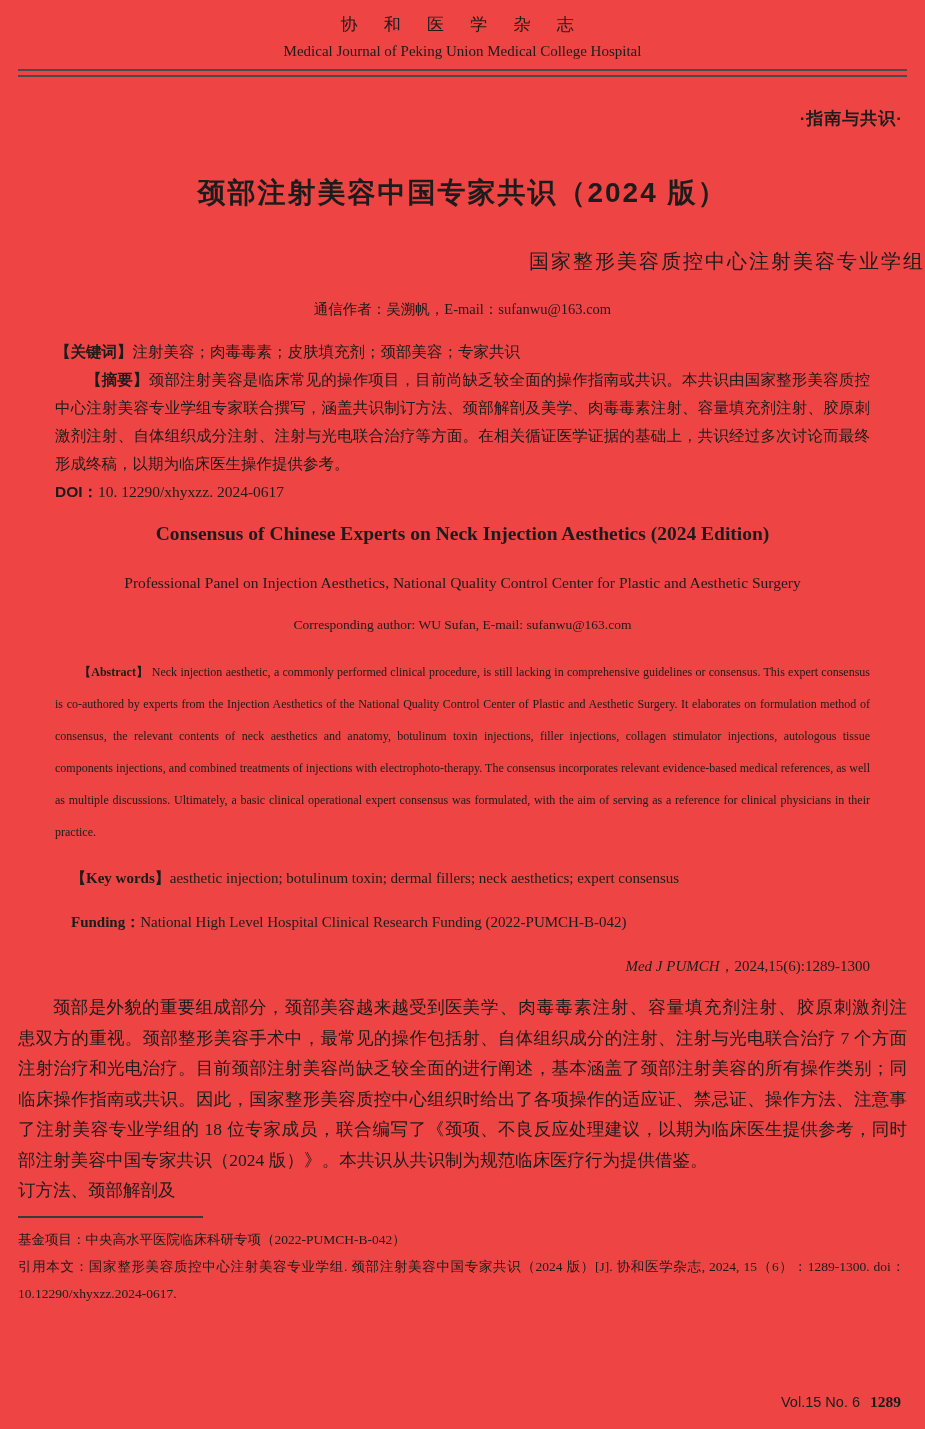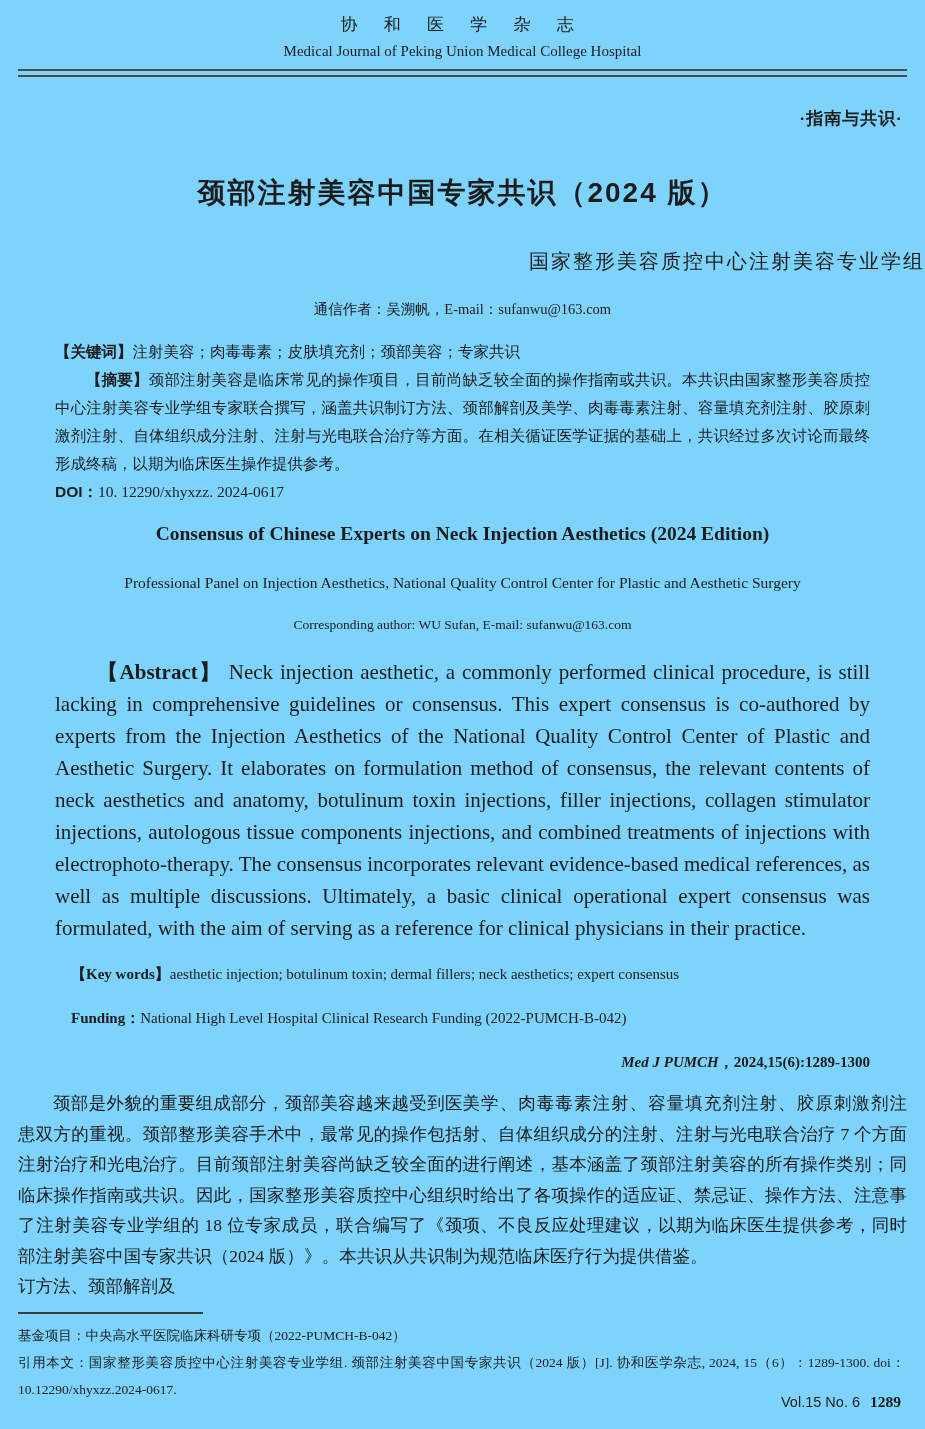--- a/index.html
+++ b/index.html
@@ -1,20 +1,20 @@
 <!DOCTYPE html>
 <html><head>
 <meta charset="utf-8">
 <style>
   html,body { margin:0; padding:0; background:#e8e8e8; }
   .page {
     position:relative;
     width:925px; height:1429px;
     margin:0 auto;
-    background:#7dd3fc;
+    background:#ef4444;
     color:#1c1c1c;
     font-family:"Liberation Serif","DejaVu Serif",serif;
     overflow:hidden;
     box-sizing:border-box;
   }
   
   .jname-cn {
     padding-top:13px;
     text-align:center;
     font-size:17px;
@@ -84,31 +84,30 @@
     margin-top:29px;
     text-align:center;
     font-size:15.5px;
   }
   .corr-en {
     margin-top:25px;
     text-align:center;
     font-size:13.5px;
   }
   .p-en {
-    font-size:21px;
+    font-size:12px;
     line-height:32px;
     text-align:justify;
     margin:0;
   }
   .abs-en-block { margin:23px 55px 0 55px; }
   .kw-en, .funding-en { font-size:15px; line-height:28px; margin:16px; }
   .citation-line {
     font-size:15px; line-height:28px; margin:0;
     text-align:right;
-    font-weight:bold;
   }
   .italic { font-style:italic; }
   
   .body-cols {
     margin:12px 18px 0 18px;
     display:flex;
   }
   .body-col { flex:1; }
   .p-body {
     font-size:17.5px;

